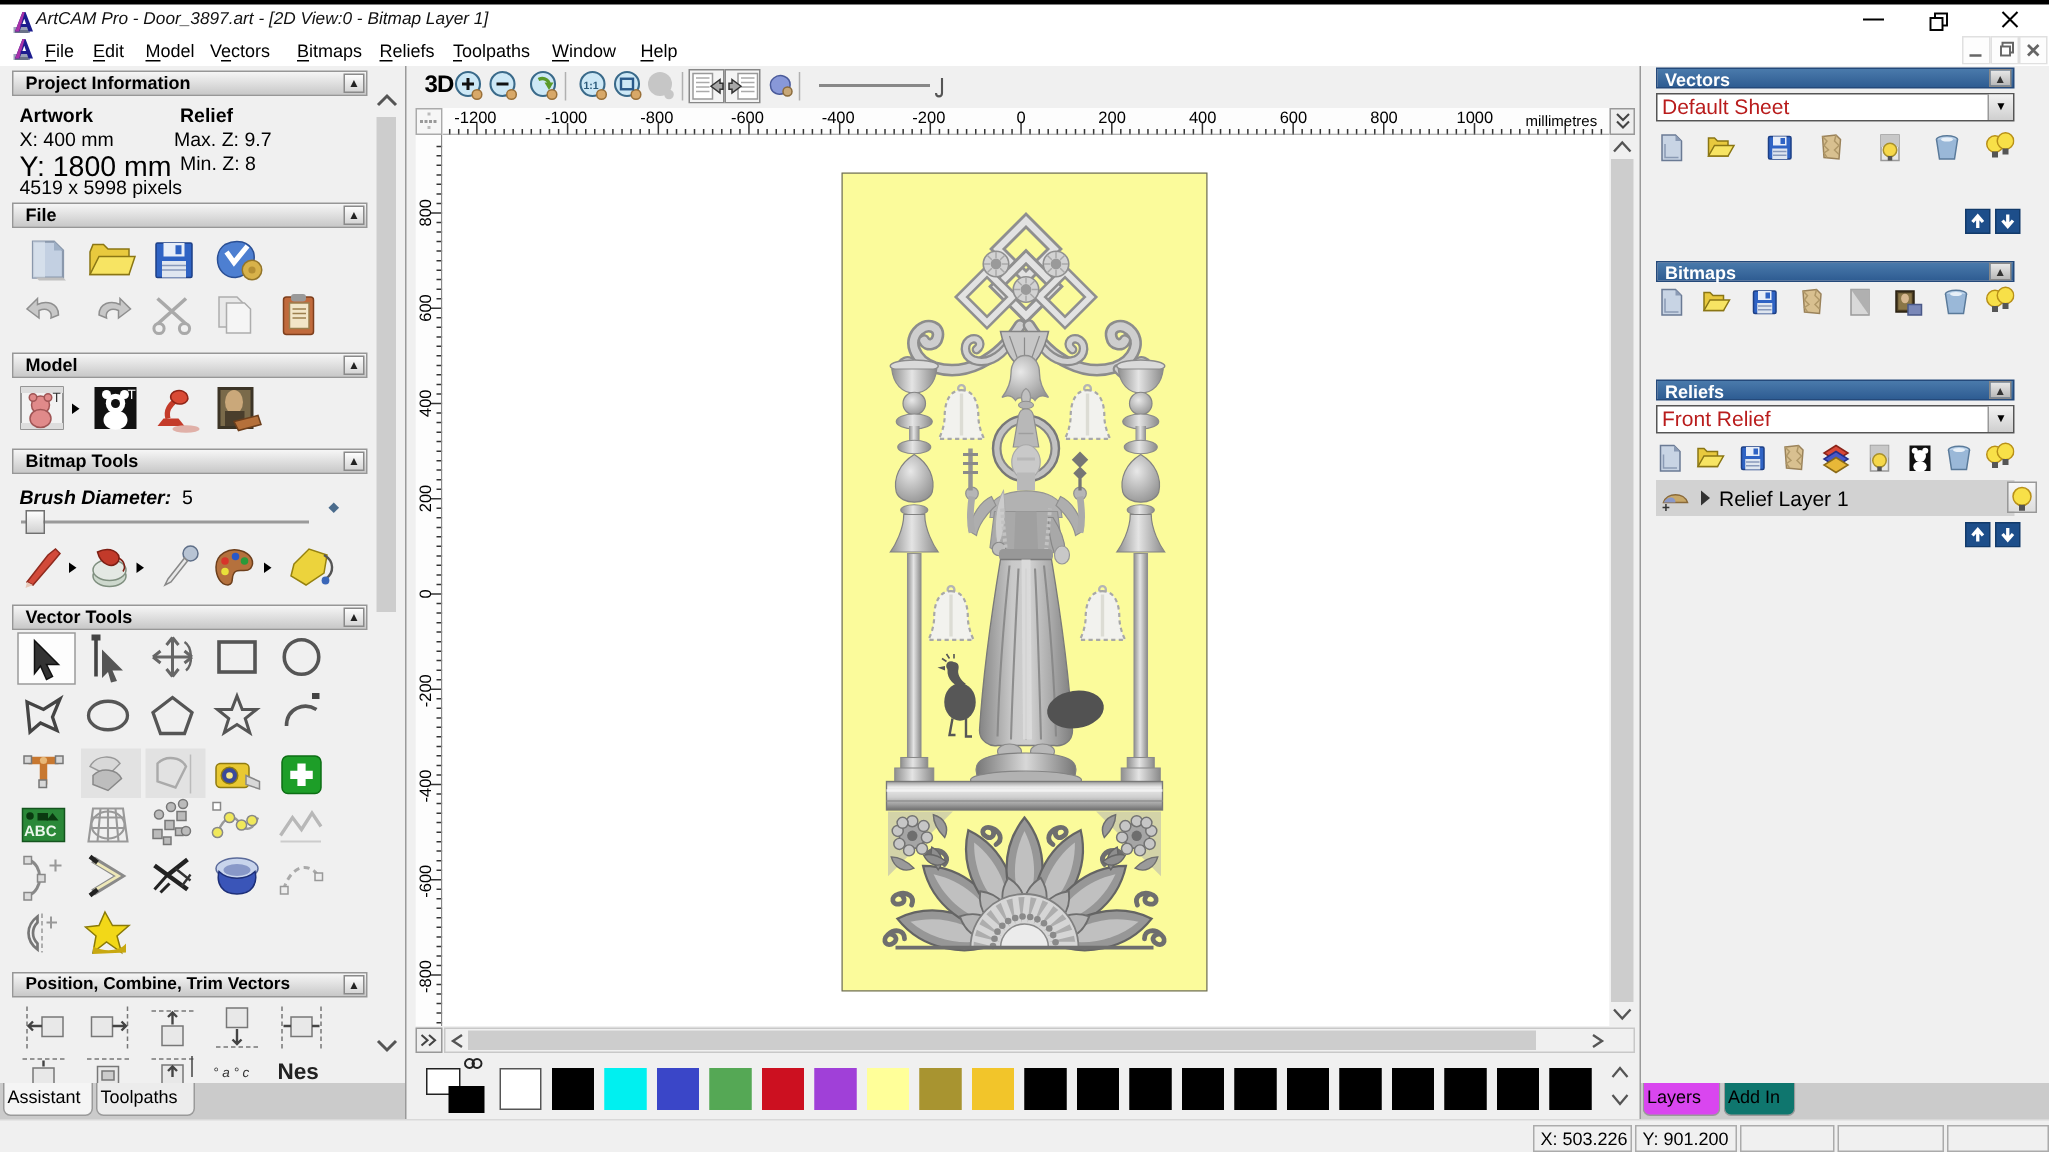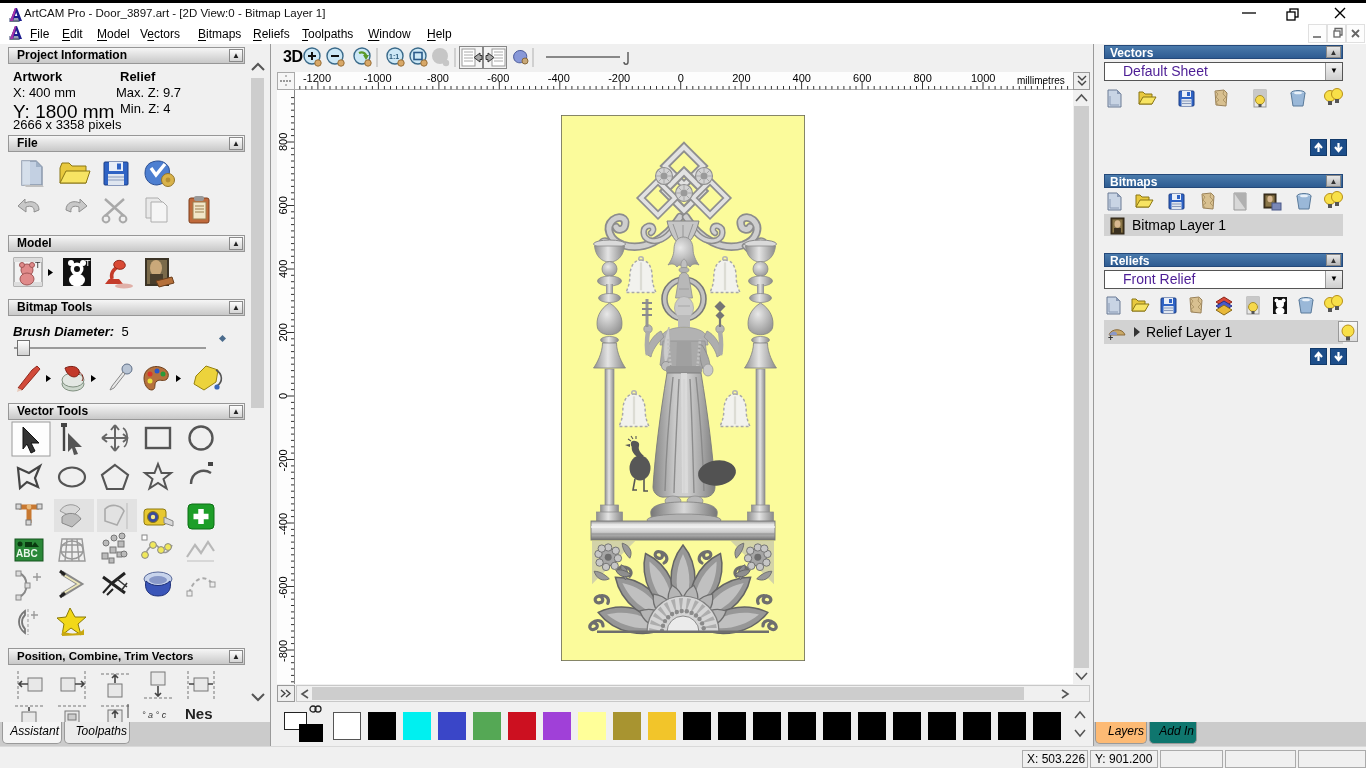--- a/index.html
+++ b/index.html
@@ -1,38 +1,38 @@
 <!DOCTYPE html>
 <html><head><meta charset="utf-8"><style>
 *{margin:0;padding:0;box-sizing:border-box}
 html,body{width:1366px;height:768px;overflow:hidden;background:#f0f0f0;font-family:"Liberation Sans",sans-serif;}
 .abs{position:absolute}
 #titlebar{position:absolute;left:0;top:0;width:1366px;height:22px;background:#fff;border-top:3px solid #000;}
-#titlebar .ttext{position:absolute;left:24px;top:4px;font-size:11.5px;color:#111;}
+#titlebar .ttext{position:absolute;left:24px;top:4px;font-size:11.5px;color:#111;font-style:italic;}
 #menubar{position:absolute;left:0;top:22px;width:1366px;height:22px;background:#fff;}
 .menu{position:absolute;top:5px;font-size:12px;color:#000;}
 .menu u{text-decoration:underline;text-underline-offset:2px;}
 #leftpanel{position:absolute;left:0;top:44px;width:271px;height:702px;background:#f0f0f0;border-right:1px solid #9a9a9a;overflow:hidden;}
 .sechdr{position:absolute;left:8px;width:237px;height:17px;background:linear-gradient(#f6f6f6,#c8c8c8);border:1px solid #979797;font-size:12px;font-weight:bold;color:#000;line-height:15px;padding-left:8px;}
 .sechdr .upbtn{position:absolute;right:1px;top:1px;width:14px;height:13px;background:linear-gradient(#fdfdfd,#d5d5d5);border:1px solid #8a8a8a;font-size:8px;line-height:12px;text-align:center;color:#222;}
 .upbtn:before{content:"▲";}
 #rightpanel{position:absolute;left:1093px;top:44px;width:273px;height:702px;background:#f0f0f0;border-left:1px solid #9a9a9a;}
 .bluehdr{position:absolute;left:10px;width:239px;height:14px;background:linear-gradient(#4a7aab,#2e5c92);color:#fff;font-size:12px;font-weight:bold;line-height:14px;padding-left:5px;border:1px solid #24497a;}
 .bluehdr .upbtn2{position:absolute;right:1px;top:0px;width:15px;height:12px;background:linear-gradient(#e8e8e8,#b8b8b8);border:1px solid #888;color:#333;font-size:8px;line-height:11px;text-align:center;}
 .upbtn2:before{content:"▲";}
-.combo{position:absolute;left:10px;width:239px;height:19px;background:#fff;border:1px solid #555;font-size:14px;line-height:17px;padding-left:18px;color:#4c1d95;}
+.combo{position:absolute;left:10px;width:239px;height:19px;background:#fff;border:1px solid #555;font-size:14px;line-height:17px;padding-left:3px;color:#b91c1c;}
 .combo .drop{position:absolute;right:0;top:0;width:17px;height:17px;background:linear-gradient(#f2f2f2,#cfcfcf);border-left:1px solid #999;text-align:center;font-size:8px;line-height:16px;color:#000;}
 .combo .drop:before{content:"▼";}
 .layerrow{position:absolute;left:10px;width:239px;background:#d2d2d2;font-size:14px;color:#000;}
 #statusbar{position:absolute;left:0;top:746px;width:1366px;height:22px;background:#f0f0f0;border-top:1px solid #d9d9d9;}
 .sbox{position:absolute;top:3px;height:18px;border:1px solid #ababab;font-size:12px;line-height:16px;padding-left:4px;color:#000;background:#f0f0f0;white-space:nowrap;overflow:hidden;}
 #toolbar{position:absolute;left:272px;top:44px;width:801px;height:26px;background:#f0f0f0;}
 #canvaswrap{position:absolute;left:272px;top:70px;width:819px;height:633px;background:#f0f0f0;}
 .tabbar{position:absolute;height:24px;background:#cbcbcb;font-size:13px;}
-.tab{position:absolute;top:0;height:22px;background:#f2f2f2;border:1px solid #9a9a9a;border-top:none;border-radius:0 0 5px 5px;text-align:right;line-height:19px;color:#000;font-size:12px;padding:0 2px;font-style:italic;}
+.tab{position:absolute;top:0;height:22px;background:#f2f2f2;border:1px solid #9a9a9a;border-top:none;border-radius:0 0 5px 5px;text-align:left;line-height:19px;color:#000;font-size:12px;padding:0 2px;}
 </style></head>
 <body>
 <div id="titlebar">
   <svg class="abs" style="left:8px;top:4px" width="16" height="16" viewBox="0 0 16 16">
       <rect x="1" y="11" width="11" height="4" fill="#9aa2b8"></rect>
       <rect x="2" y="13" width="9" height="2" fill="#6a7288"></rect>
       <path d="M2 14 L7 1 L9 1 L14 14 L11 14 L8.2 5.5 L5 14 Z" fill="#1d1d8f"></path>
       <path d="M2 14 L7 1 L8.5 1 L4.8 14 Z" fill="#a832a8"></path>
       <rect x="5.8" y="9" width="4.5" height="2" fill="#1d1d8f"></rect>
     </svg>
@@ -71,22 +71,22 @@
     <path d="M44 6 L51 13 M51 6 L44 13" stroke="#666" stroke-width="1.8"></path>
   </svg>
 </div>
 <div id="leftpanel">
   <div class="sechdr" style="top:3px">Project Information<span class="upbtn"></span></div>
   <div class="abs" style="left:13px;top:25px;font-size:13px;font-weight:bold">Artwork</div>
   <div class="abs" style="left:120px;top:25px;font-size:13px;font-weight:bold">Relief</div>
   <div class="abs" style="left:13px;top:41px;font-size:13px">X: 400 mm</div>
   <div class="abs" style="left:116px;top:41px;font-size:13px">Max. Z: 9.7</div>
   <div class="abs" style="left:13px;top:57px;font-size:19px">Y: 1800 mm</div>
-  <div class="abs" style="left:120px;top:57px;font-size:13px">Min. Z: 4</div>
-  <div class="abs" style="left:13px;top:73px;font-size:13px">2666 x 3358 pixels</div>
+  <div class="abs" style="left:120px;top:57px;font-size:13px">Min. Z: 8</div>
+  <div class="abs" style="left:13px;top:73px;font-size:13px">4519 x 5998 pixels</div>
 
   <div class="sechdr" style="top:91px">File<span class="upbtn"></span></div>
   <svg class="abs" style="left:14px;top:114px" width="220" height="70" viewBox="0 0 220 70">
     <g>
         <path d="M8 3 L22 3 L28 9 L28 27 L8 27 Z" fill="#c3d0e2" stroke="#8a98ac" stroke-width="1.5"></path>
         <path d="M8 3 L16 3 L16 27 L8 27 Z" fill="#dde6f0" opacity="0.7"></path>
         <path d="M22 3 L22 9 L28 9 Z" fill="#9fb0c6"></path>
         <path d="M10 27 L28 27 L30 29 L12 29 Z" fill="#c0c0c0"></path>
       </g>
     <g transform="translate(42,0)">
@@ -1216,26 +1216,20 @@
   <svg class="abs" style="left:10px;top:146px" width="239" height="22" viewBox="0 0 239 22">
       <use href="#s-new" x="1" y="1"></use>
       <use href="#s-open" x="30" y="1"></use>
       <use href="#s-save" x="62" y="1"></use>
       <use href="#s-merge" x="94" y="1"></use>
       <use href="#s-graysheet" x="126" y="1"></use>
       <use href="#s-monab" x="158" y="1"></use>
       <use href="#s-trash" x="190" y="1"></use>
       <use href="#s-bulbs" x="219" y="1"></use>
     </svg>
-  <div class="layerrow" style="top:170px;height:22px">
-    <svg class="abs" style="left:4px;top:1px" width="20" height="20">
-        <use href="#s-mona" x="0" y="1"></use>
-      </svg>
-    <div class="abs" style="left:28px;top:3px">Bitmap Layer 1</div>
-  </div>
 
   <div class="bluehdr" style="top:209px">Reliefs<span class="upbtn2"></span></div>
   <div class="combo" style="top:226px">Front Relief<span class="drop"></span></div>
   <svg class="abs" style="left:10px;top:250px" width="239" height="22" viewBox="0 0 239 22">
       <use href="#s-new" x="0" y="1"></use>
       <use href="#s-open" x="26" y="1"></use>
       <use href="#s-save" x="54" y="1"></use>
       <use href="#s-merge" x="82" y="1"></use>
       <use href="#s-redstack" x="110" y="1"></use>
       <use href="#s-bulbsheet" x="139" y="1"></use>
@@ -1256,21 +1250,21 @@
         </svg></div>
   </div>
   <svg class="abs" style="left:216px;top:304px" width="40" height="17">
       <rect x="0.5" y="0.5" width="16" height="16" fill="#1d4e8a" stroke="#123a6a"></rect>
       <path d="M8.5 13 L8.5 6 M5 9 L8.5 5 L12 9" stroke="#fff" stroke-width="2.2" fill="none"></path>
       <rect x="20.5" y="0.5" width="16" height="16" fill="#1d4e8a" stroke="#123a6a"></rect>
       <path d="M28.5 4 L28.5 11 M25 8 L28.5 12 L32 8" stroke="#fff" stroke-width="2.2" fill="none"></path>
     </svg>
 
   <div class="tabbar" style="left:0;top:678px;width:273px;">
-    <div class="tab" style="left:1px;width:52px;background:#fdba74">Layers</div>
+    <div class="tab" style="left:1px;width:52px;background:#d946ef">Layers</div>
     <div class="tab" style="left:55px;width:48px;background:#0f766e">Add In</div>
   </div>
 </div>
 <div id="statusbar">
   <div class="sbox" style="left:1022px;width:66px;">X: 503.226</div>
   <div class="sbox" style="left:1090px;width:68px;">Y: 901.200</div>
   <div class="sbox" style="left:1160px;width:63px;"></div>
   <div class="sbox" style="left:1225px;width:71px;"></div>
   <div class="sbox" style="left:1298px;width:68px;"></div>
 </div>

